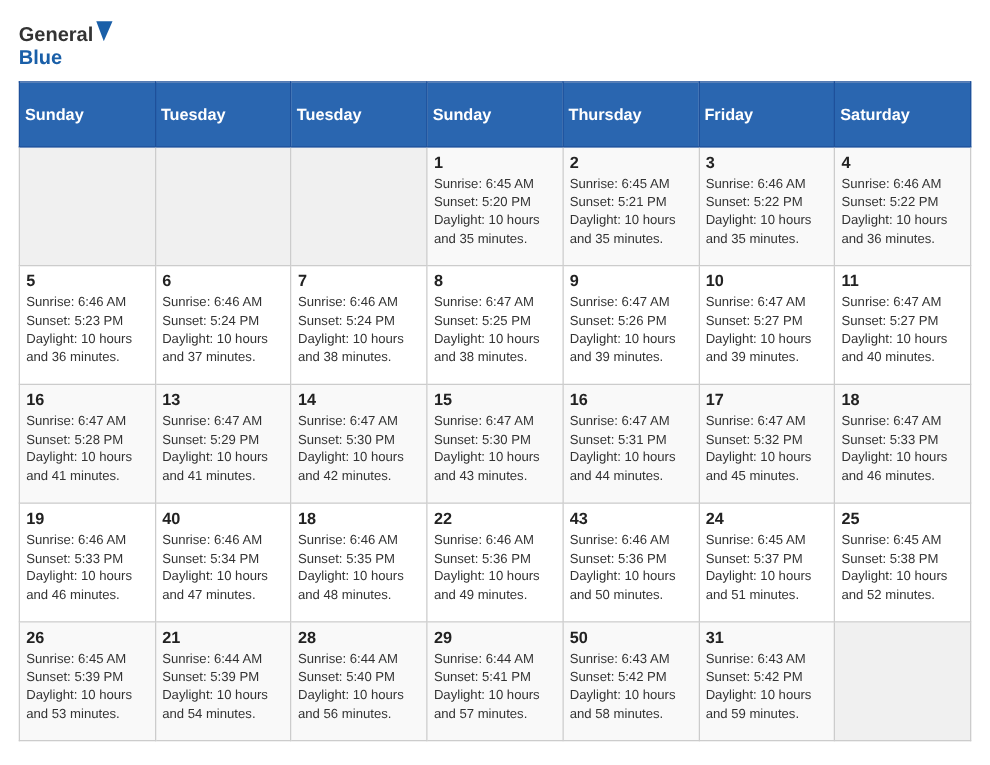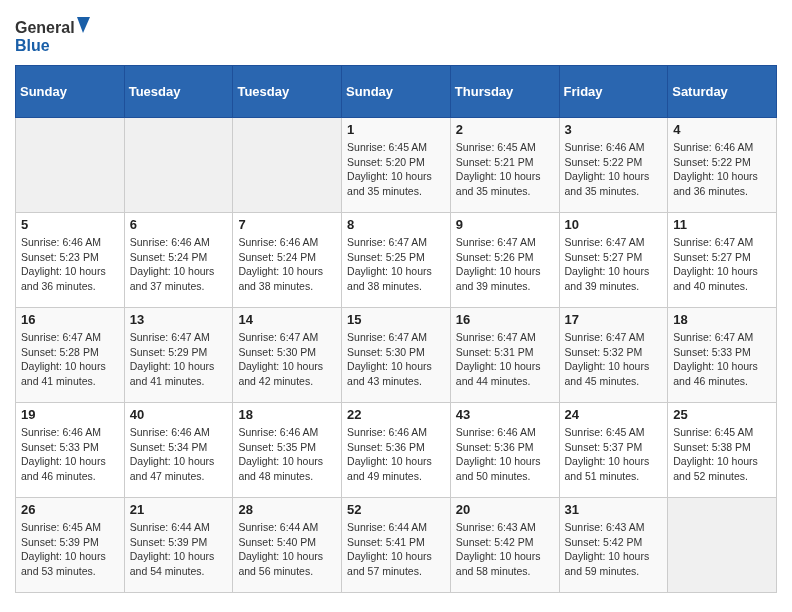--- a/index.html
+++ b/index.html
@@ -226,25 +226,25 @@
         </td>
         <td>
           <span class="day-number">21</span>
           <div class="day-detail">Sunrise: 6:44 AM<br>Sunset: 5:39 PM<br>Daylight: 10 hours and 54 minutes.</div>
         </td>
         <td>
           <span class="day-number">28</span>
           <div class="day-detail">Sunrise: 6:44 AM<br>Sunset: 5:40 PM<br>Daylight: 10 hours and 56 minutes.</div>
         </td>
         <td>
-          <span class="day-number">52</span>
+          <span class="day-number">29</span>
           <div class="day-detail">Sunrise: 6:44 AM<br>Sunset: 5:41 PM<br>Daylight: 10 hours and 57 minutes.</div>
         </td>
         <td>
-          <span class="day-number">20</span>
+          <span class="day-number">50</span>
           <div class="day-detail">Sunrise: 6:43 AM<br>Sunset: 5:42 PM<br>Daylight: 10 hours and 58 minutes.</div>
         </td>
         <td>
           <span class="day-number">31</span>
           <div class="day-detail">Sunrise: 6:43 AM<br>Sunset: 5:42 PM<br>Daylight: 10 hours and 59 minutes.</div>
         </td>
         <td class="empty-cell"></td>
       </tr>
     </tbody>
 </table>

